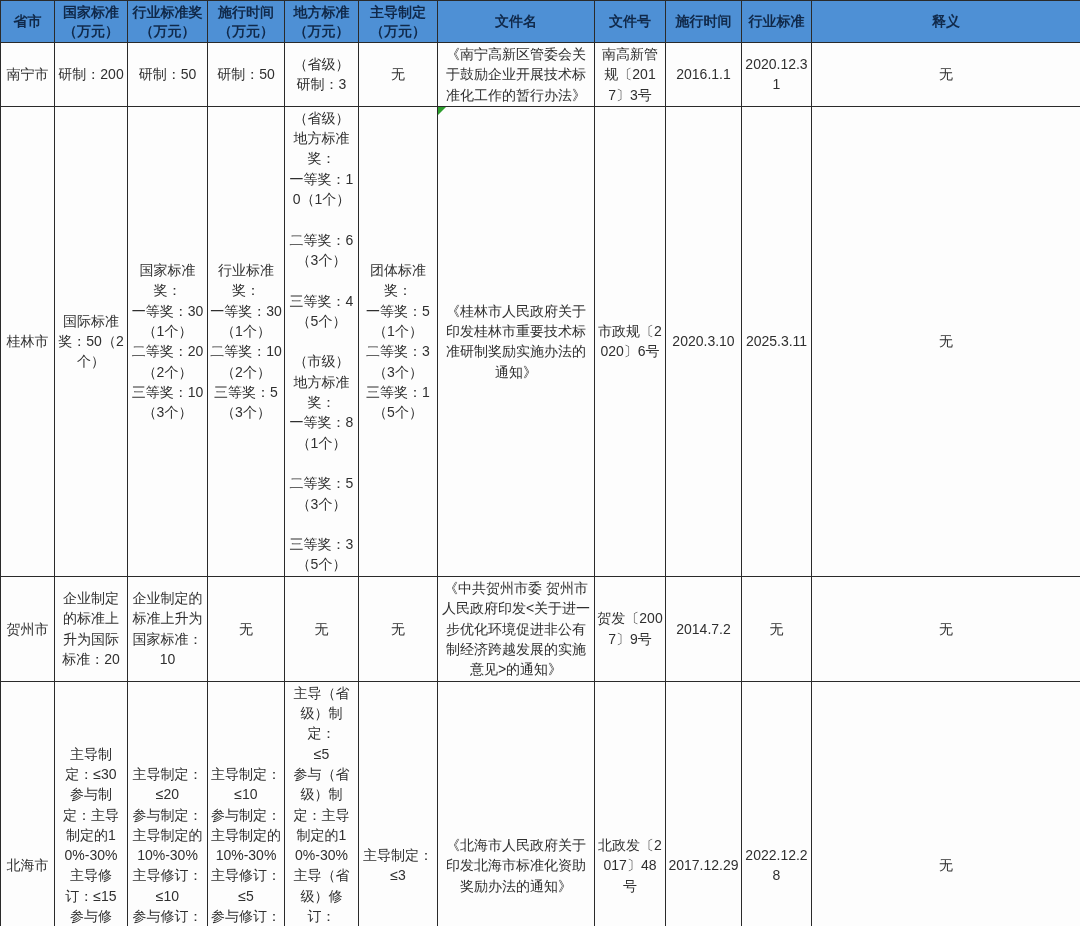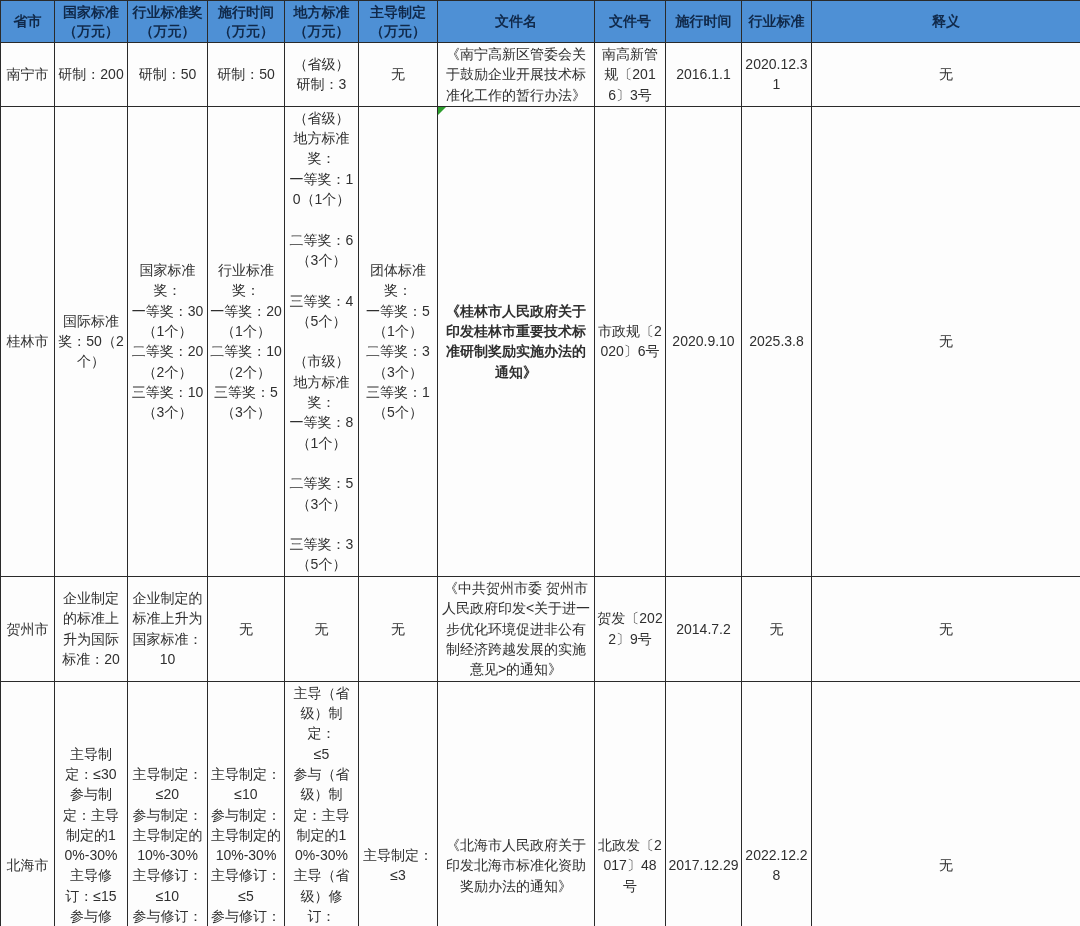--- a/index.html
+++ b/index.html
@@ -40,21 +40,21 @@
   .std-table td {
     background: #fdfdfd;
     color: #2f2f2f;
     font-size: 14px;
     line-height: 1.45;
   }
   tr.row-nanning  { height: 62px; }
   tr.row-guilin   { height: 426px; }
   tr.row-hezhou   { height: 105px; }
   tr.row-beihai   { height: 285px; }
-  td.rel { position: relative; font-weight: bold; }
+  td.rel { position: relative; }
   .err-tri {
     position: absolute;
     top: 0;
     left: 0;
     width: 0;
     height: 0;
     border-top: 8px solid #2d9e2d;
     border-right: 8px solid transparent;
   }
   
@@ -110,34 +110,34 @@
     </thead>
     <tbody>
       <tr class="row-nanning">
         <td>南宁市</td>
         <td>研制：200</td>
         <td>研制：50</td>
         <td>研制：50</td>
         <td>（省级）研制：3</td>
         <td>无</td>
         <td>《南宁高新区管委会关于鼓励企业开展技术标准化工作的暂行办法》</td>
-        <td>南高新管规〔2016〕3号</td>
+        <td>南高新管规〔2017〕3号</td>
         <td>2016.1.1</td>
         <td>2020.12.31</td>
         <td>无</td>
       </tr>
       <tr class="row-guilin">
         <td>桂林市</td>
         <td>国际标准奖：50（2个）</td>
         <td>国家标准奖：
 一等奖：30（1个）
 二等奖：20（2个）
 三等奖：10（3个）</td>
         <td>行业标准奖：
-一等奖：20（1个）
+一等奖：30（1个）
 二等奖：10（2个）
 三等奖：5（3个）</td>
         <td>（省级）地方标准奖：
 一等奖：10（1个）
 
 二等奖：6（3个）
 
 三等奖：4（5个）
 
 （市级）地方标准奖：
@@ -145,33 +145,33 @@
 
 二等奖：5（3个）
 
 三等奖：3（5个）</td>
         <td>团体标准奖：
 一等奖：5（1个）
 二等奖：3（3个）
 三等奖：1（5个）</td>
         <td class="rel"><span class="err-tri"></span><span>《桂林市人民政府关于印发桂林市重要技术标准研制奖励实施办法的通知》</span></td>
         <td>市政规〔2020〕6号</td>
-        <td>2020.9.10</td>
-        <td>2025.3.8</td>
+        <td>2020.3.10</td>
+        <td>2025.3.11</td>
         <td>无</td>
       </tr>
       <tr class="row-hezhou">
         <td>贺州市</td>
         <td>企业制定的标准上升为国际标准：20</td>
         <td>企业制定的标准上升为国家标准：10</td>
         <td>无</td>
         <td>无</td>
         <td>无</td>
         <td>《中共贺州市委 贺州市人民政府印发&lt;关于进一步优化环境促进非公有制经济跨越发展的实施意见&gt;的通知》</td>
-        <td>贺发〔2022〕9号</td>
+        <td>贺发〔2007〕9号</td>
         <td>2014.7.2</td>
         <td>无</td>
         <td>无</td>
       </tr>
       <tr class="row-beihai">
         <td>北海市</td>
         <td>主导制定：≤30
 参与制定：主导制定的10%-30%
 主导修订：≤15
 参与修订：主导修订的10%-30%</td>

